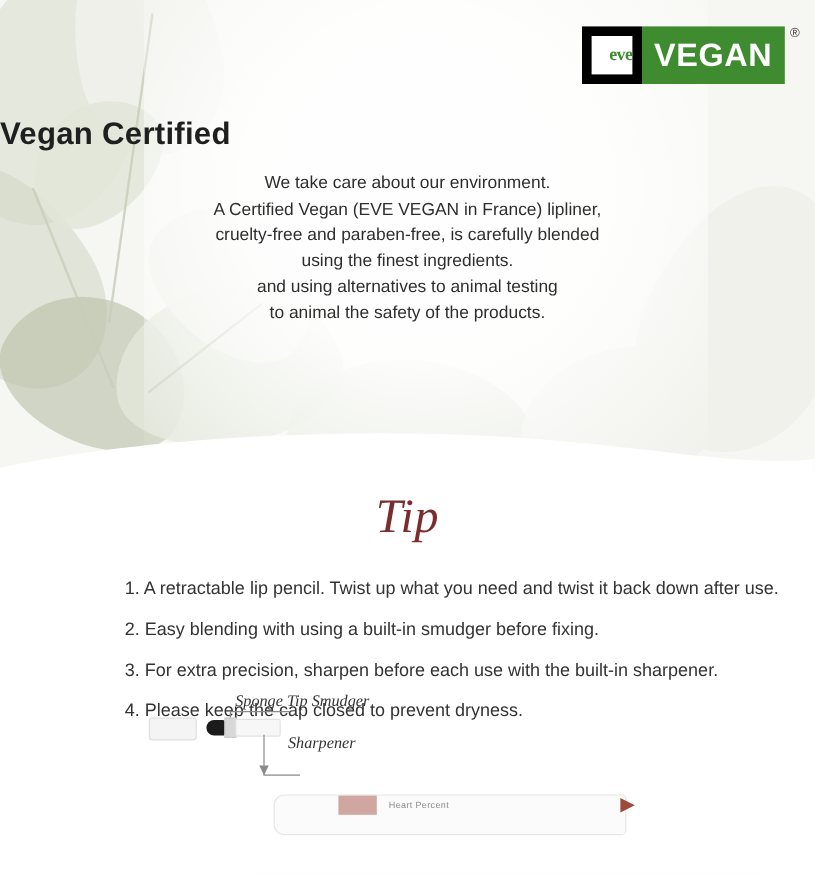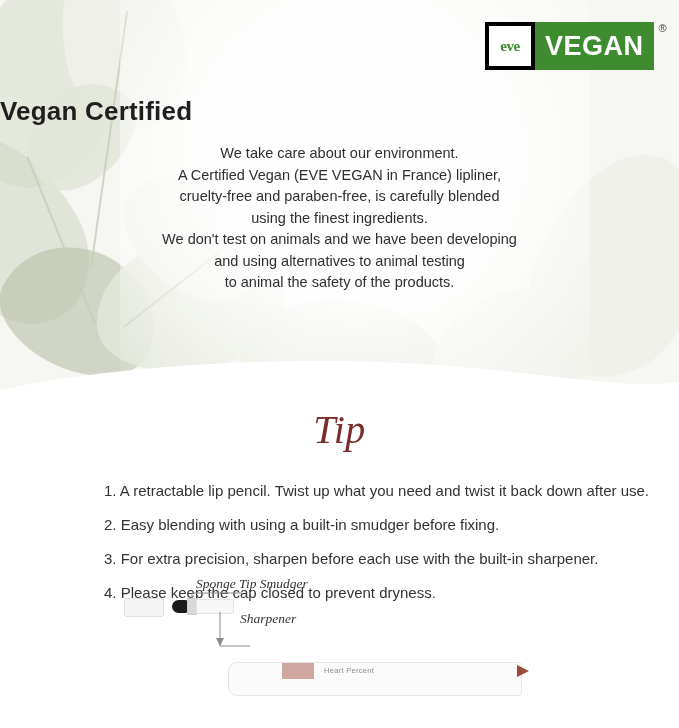--- a/index.html
+++ b/index.html
@@ -77,25 +77,25 @@
     position: absolute;
     left: 485px;
     top: 22px;
     display: flex;
     align-items: stretch;
     height: 48px;
     box-shadow: 0 0 0 0 transparent;
   }
   .eve-left {
     background: #ffffff;
-    border: 4px solid #000000;
+    border: 8px solid #000000;
     width: 50px;
     display: flex;
     flex-direction: column;
-    align-items: center;
+    align-items: flex-end;
     justify-content: center;
     box-sizing: border-box;
   }
   .eve-word {
     font-family: "Liberation Serif", serif;
     font-size: 15px;
     font-weight: bold;
     color: #3e8c2f;
     line-height: 1;
     letter-spacing: -0.5px;
@@ -301,21 +301,20 @@
       <span class="reg-mark">®</span>
     </div>
 
     <div class="vegan-title">Vegan Certified</div>
 
     <div class="vegan-body">
       <div>We take care about our environment.</div>
       <div>A Certified Vegan (EVE VEGAN in France) lipliner,</div>
       <div>cruelty-free and paraben-free, is carefully blended</div>
       <div>using the finest ingredients.</div>
-      <div>We don't test on animals and we have been developing</div>
       <div>and using alternatives to animal testing</div>
       <div>to animal the safety of the products.</div>
     </div>
   </div>
 
   <svg class="curve" viewBox="0 0 679 50" preserveAspectRatio="none">
     <path d="M0,50 L0,30 C120,4 300,-6 450,6 C560,15 630,30 679,22 L679,50 Z" fill="#ffffff"></path>
   </svg>
 
   <div class="tip-section">

